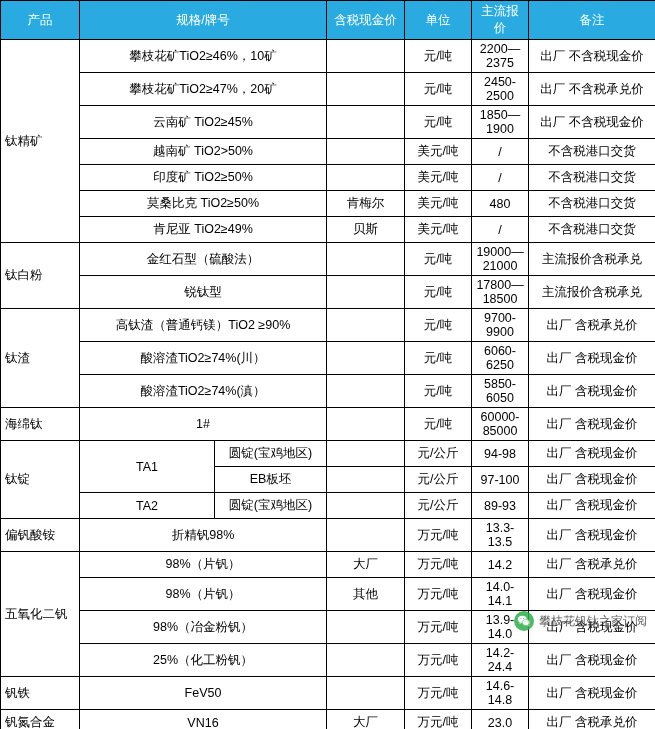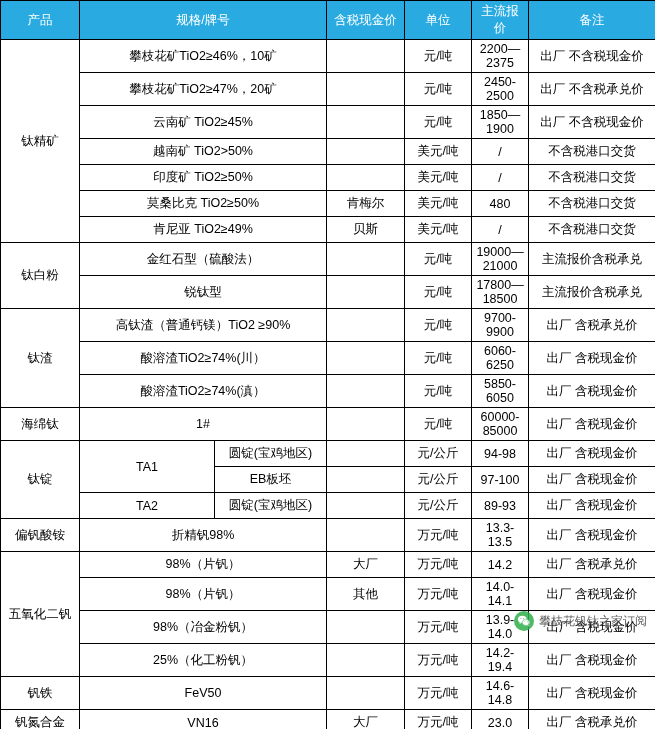--- a/index.html
+++ b/index.html
@@ -37,21 +37,20 @@
     background: #29ABE2;
     color: #ffffff;
     font-weight: bold;
     text-align: center;
     font-size: 13.5px;
     height: 30px;
   }
   td.ctr { text-align: center; }
   td.lft { text-align: center; padding-left: 6px; }
   td.cat {
-    text-align: center;
     font-weight: bold;
     font-size: 13.5px;
   }
   .wm {
     position: absolute;
     right: 8px;
     bottom: 6px;
     display: flex;
     align-items: center;
     gap: 5px;
@@ -250,21 +249,21 @@
         <td class="lft" colspan="2">98%（冶金粉钒）</td>
         <td class="ctr"></td>
         <td class="ctr">万元/吨</td>
         <td class="ctr">13.9-14.0</td>
         <td class="ctr">出厂 含税现金价</td>
       </tr>
       <tr>
         <td class="lft" colspan="2">25%（化工粉钒）</td>
         <td class="ctr"></td>
         <td class="ctr">万元/吨</td>
-        <td class="ctr">14.2-19.4</td>
+        <td class="ctr">14.2-24.4</td>
         <td class="ctr">出厂 含税现金价</td>
       </tr>
 
       <tr>
         <td class="cat">钒铁</td>
         <td class="lft" colspan="2">FeV50</td>
         <td class="ctr"></td>
         <td class="ctr">万元/吨</td>
         <td class="ctr">14.6-14.8</td>
         <td class="ctr">出厂 含税现金价</td>

